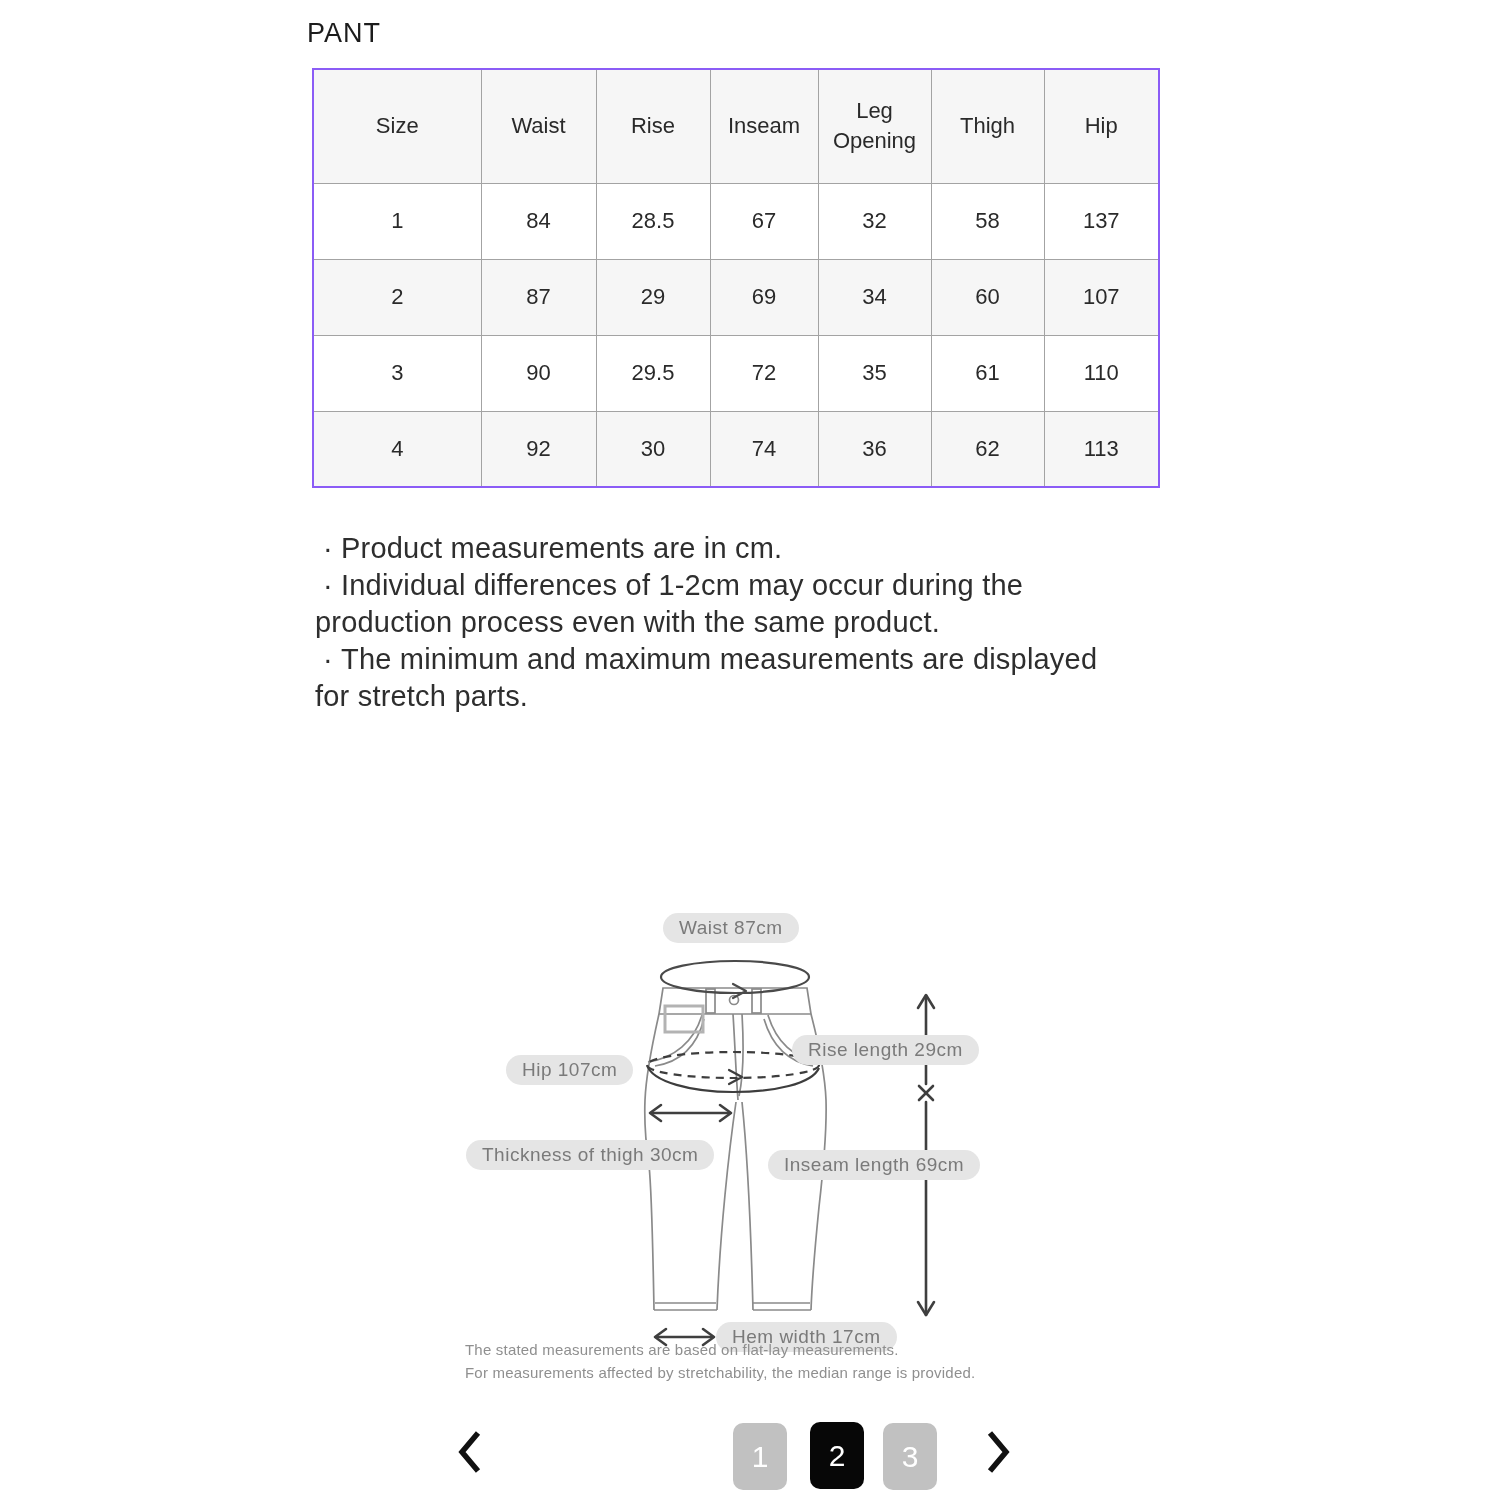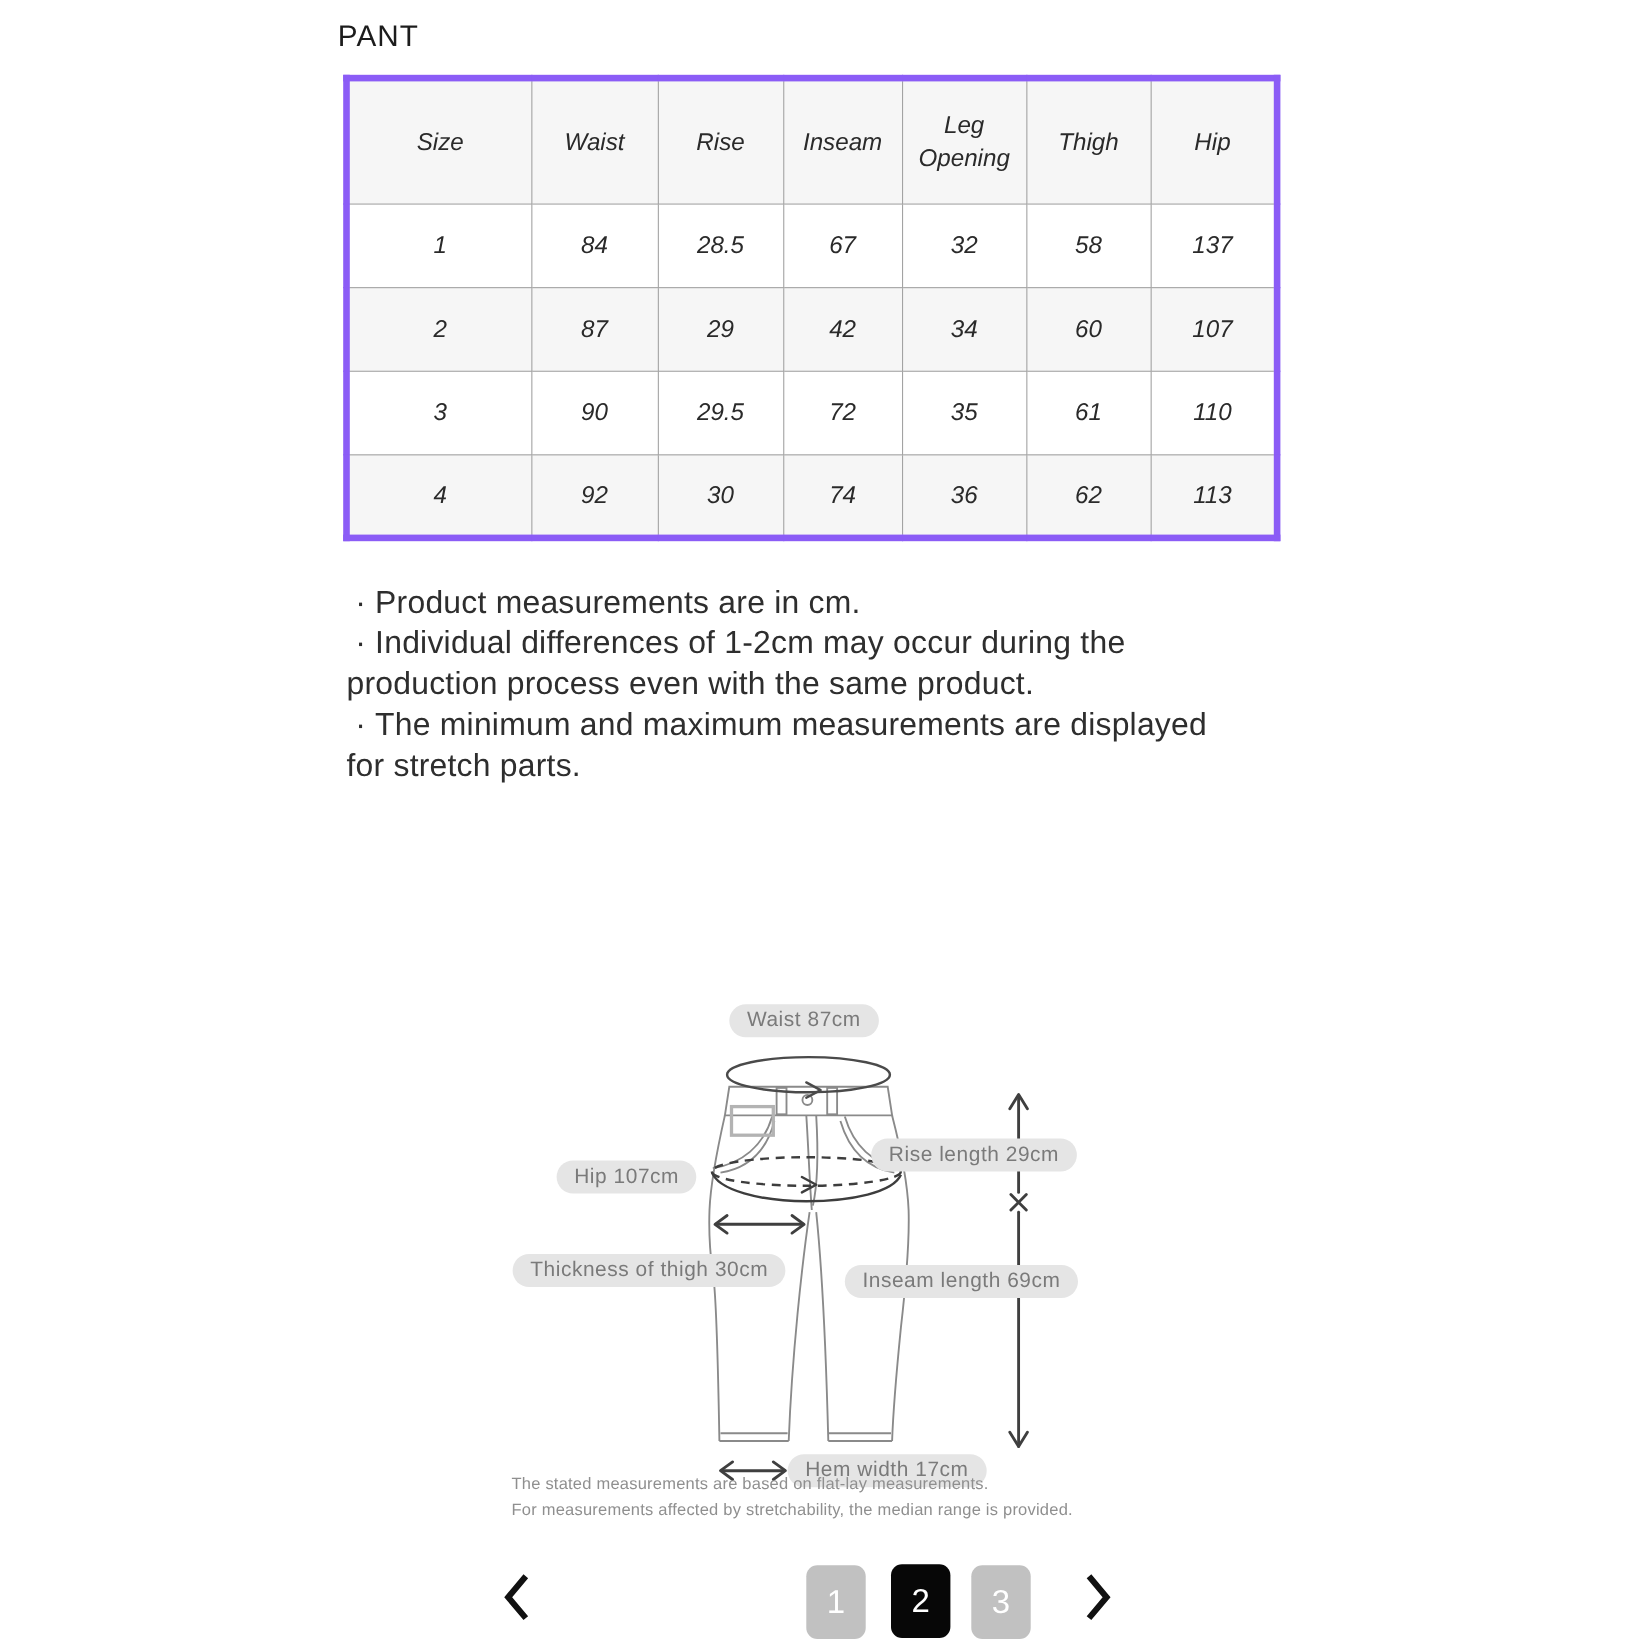--- a/index.html
+++ b/index.html
@@ -7,21 +7,21 @@
   .abs{position:absolute;}
 
   
   #page-title{left:307px;top:18px;font-size:27px;color:#1c1c1c;letter-spacing:1px;font-weight:400;}
 
   
   #size-table{left:312px;top:68px;border-collapse:collapse;table-layout:fixed;
     font-size:22px;color:#2a2a2a;}
   #size-table th,#size-table td{border:1px solid #a3a3a3;text-align:center;vertical-align:middle;
     font-weight:400;padding:0;}
-  #size-table{border:6px solid #8b5cf6;font-style:italic;}
+  #size-table{border:2px solid #8b5cf6;}
   #size-table thead tr{height:114px;background:#f6f6f6;}
   #size-table tbody tr{height:76px;}
   #size-table tbody tr.alt{background:#f6f6f6;}
   #size-table thead th{line-height:30px;}
 
   
   #notes{left:315px;top:530px;width:790px;font-size:29px;line-height:37px;
     color:#2e2e2e;letter-spacing:0.2px;}
   #notes p{margin:0;}
   .bullet{display:inline-block;width:26px;text-align:center;}
@@ -74,21 +74,21 @@
       <td>28.5</td>
       <td>67</td>
       <td>32</td>
       <td>58</td>
       <td>137</td>
     </tr>
     <tr class="alt">
       <td>2</td>
       <td>87</td>
       <td>29</td>
-      <td>42</td>
+      <td>69</td>
       <td>34</td>
       <td>60</td>
       <td>107</td>
     </tr>
     <tr>
       <td>3</td>
       <td>90</td>
       <td>29.5</td>
       <td>72</td>
       <td>35</td>

